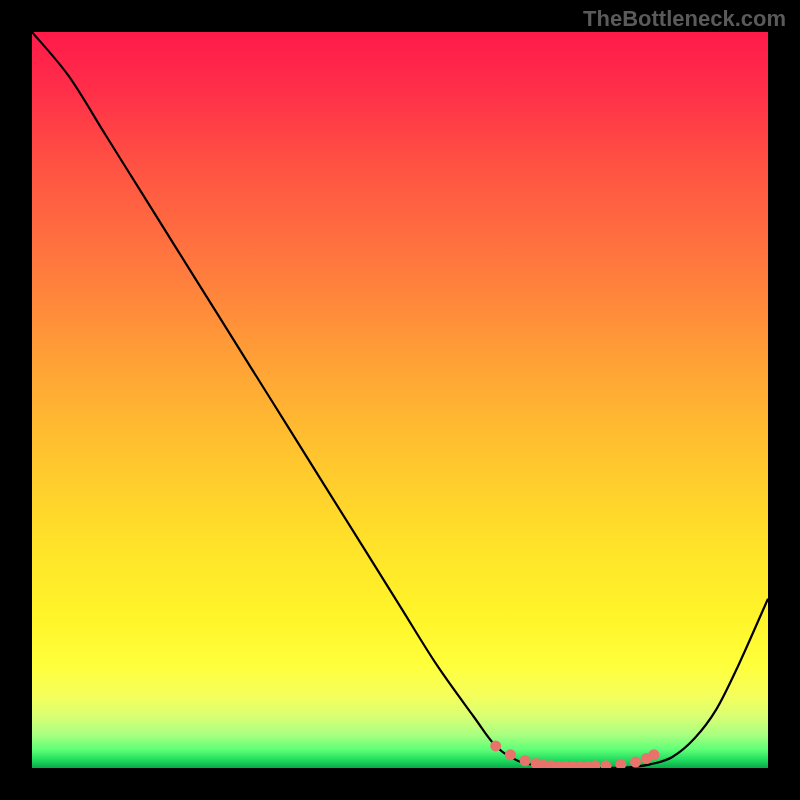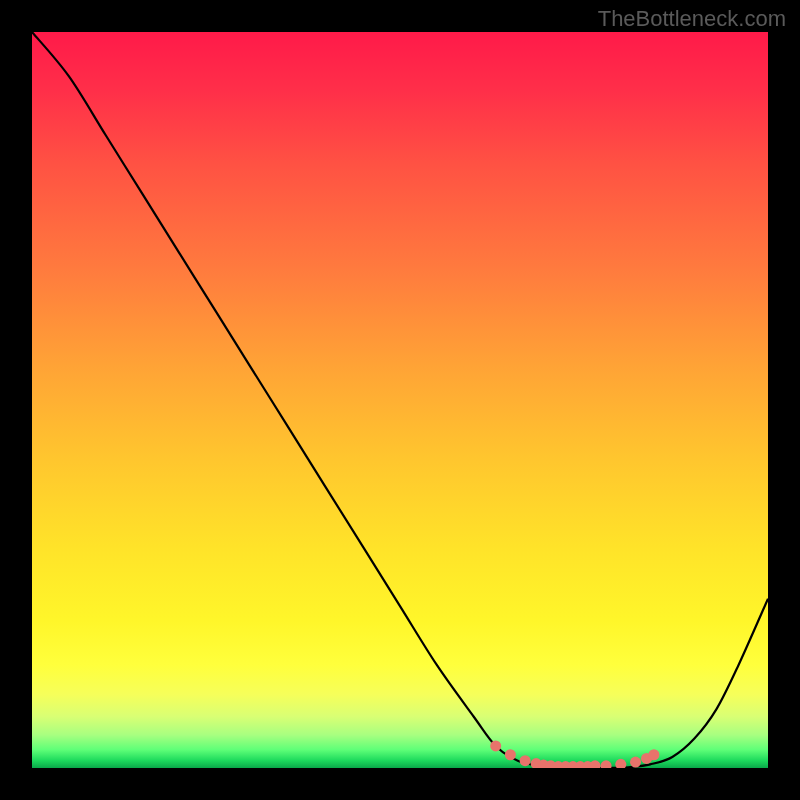--- a/index.html
+++ b/index.html
@@ -9,21 +9,21 @@
     background: #000;
     position: relative;
     font-family: Arial, sans-serif;
   }
   .watermark {
     position: absolute;
     top: 6px;
     right: 14px;
     color: #5a5a5a;
     font-size: 22px;
-    font-weight: 400;
+    font-weight: 700;
     z-index: 10;
   }
   .plot-area {
     position: absolute;
     left: 32px;
     top: 32px;
     width: 736px;
     height: 736px;
     overflow: hidden;
   }

